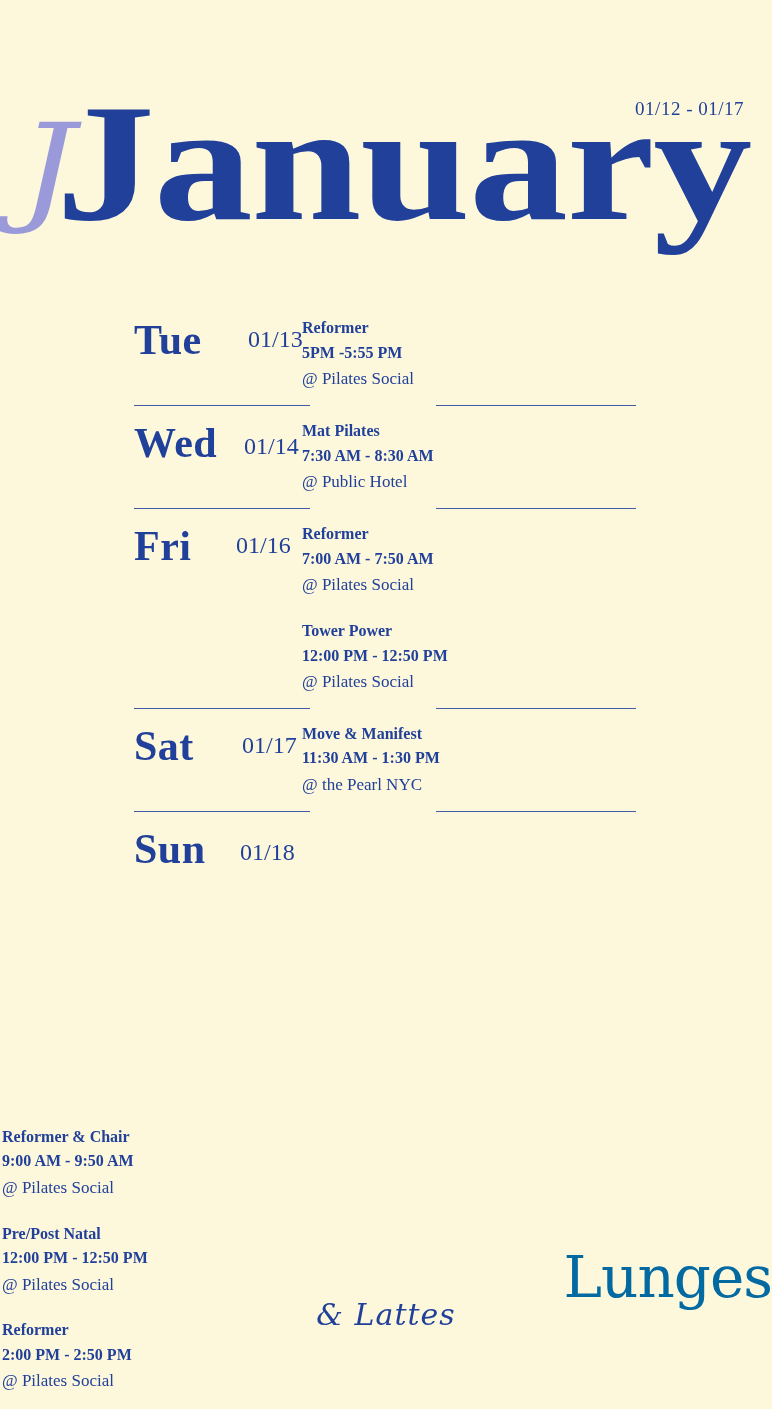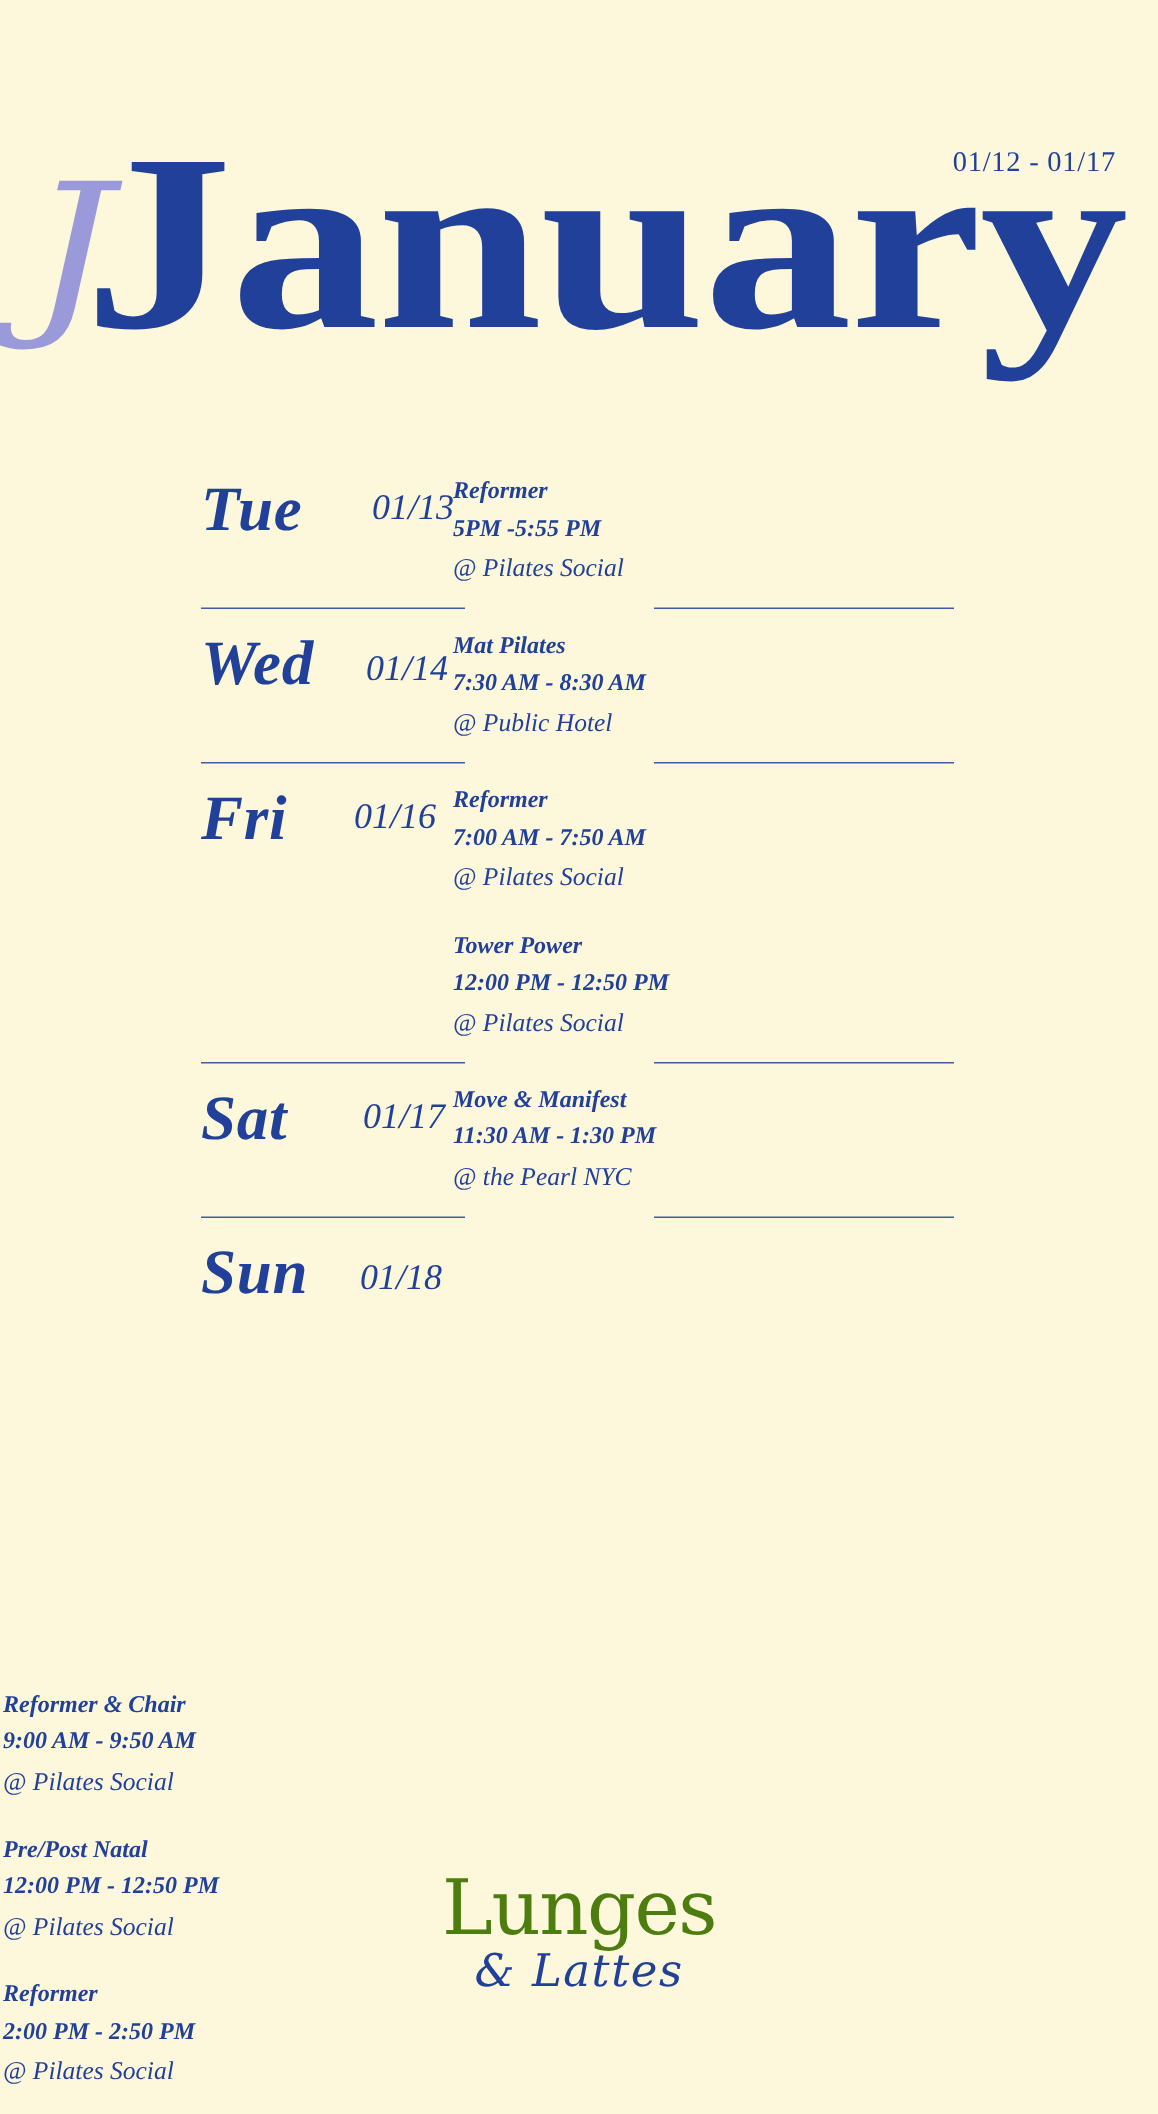--- a/index.html
+++ b/index.html
@@ -63,21 +63,20 @@
     transform-origin: left top;
     white-space: nowrap;
   }
 
   
   .schedule {
     position: absolute;
     top: 308px;
     left: 0;
     width: 731px;
-    font-style: italic;
   }
   .day-row {
     position: relative;
     display: flex;
     padding: 0;
   }
   .day-left {
     width: 300px;
     position: relative;
     flex: 0 0 300px;
@@ -149,24 +148,24 @@
     left: 0;
     bottom: 56px;
     width: 772px;
     height: 110px;
   }
   .logo-main {
     position: absolute;
     left: 0;
     right: 0;
     top: 0;
-    text-align: center;
+    text-align: right;
     font-family: "DejaVu Serif", serif;
-    font-size: 51px;
-    color: #4d7c0f;
+    font-size: 58px;
+    color: #0369a1;
     letter-spacing: -1px;
   }
   .logo-sub {
     position: absolute;
     left: 0;
     right: 0;
     top: 54px;
     text-align: center;
     font-family: "DejaVu Serif", serif;
     font-style: italic;

